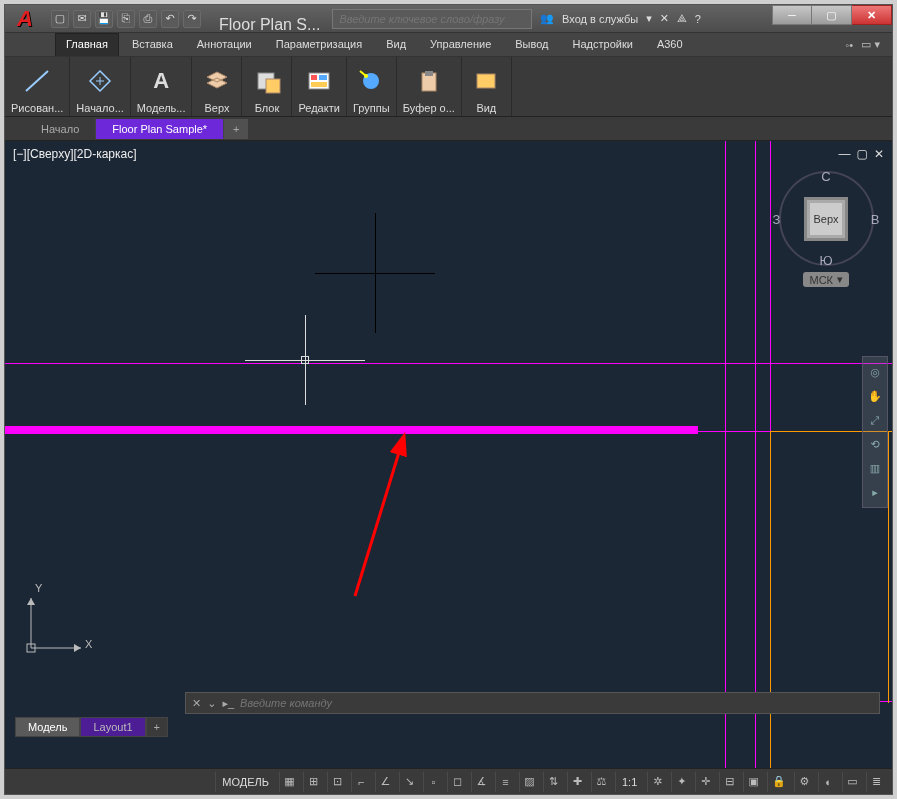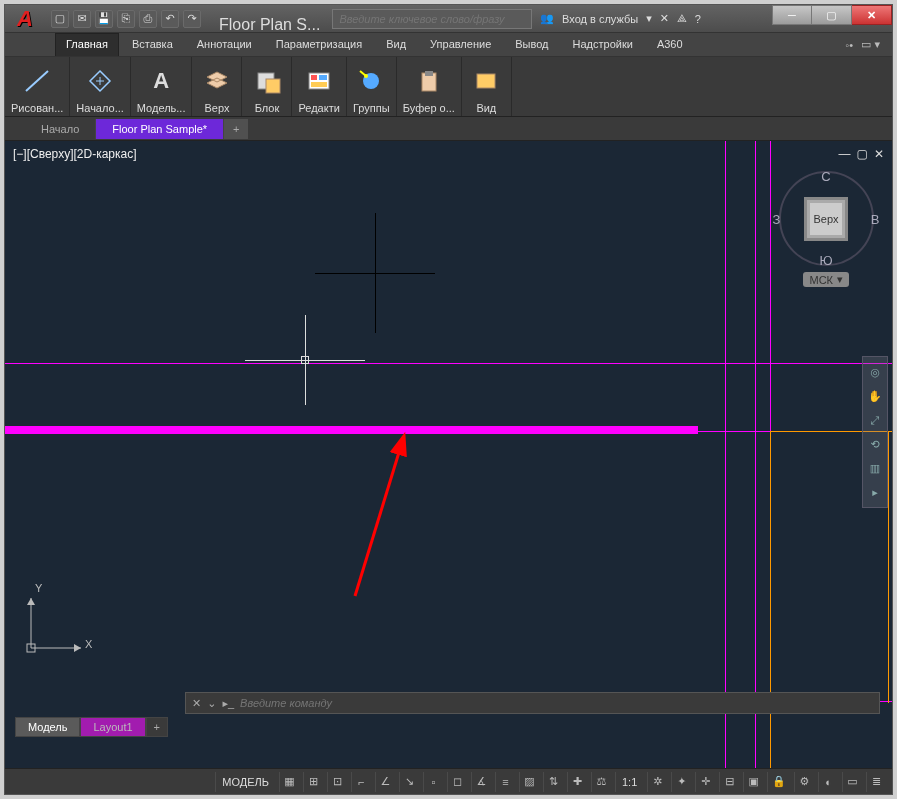--- a/index.html
+++ b/index.html
@@ -89,21 +89,21 @@
 .navbar .nb { width:18px; height:18px; color:#8aa; cursor:pointer; display:flex; align-items:center; justify-content:center; }
 
 
 .cmdline { position:absolute; left:180px; right:12px; bottom:54px; height:22px; background:#3a3a3a; border:1px solid #555; display:flex; align-items:center; gap:6px; padding:0 6px; }
 .cmdline .cmd-icon { color:#aaa; cursor:pointer; }
 .cmdline input { flex:1; background:transparent; border:none; color:#999; font-style:italic; outline:none; }
 
 
 .mltabs { position:absolute; left:10px; bottom:30px; height:22px; display:flex; align-items:center; }
 .mltab { background:#5a5a5a; color:#fff; padding:3px 12px; border:1px solid #444; cursor:pointer; }
-.mltab.inactive { background:#a21caf; color:#bbb; }
+.mltab.inactive { background:#4c1d95; color:#bbb; }
 .mltab-add { width:22px; text-align:center; color:#aaa; cursor:pointer; border:1px solid #444; background:#3a3a3a; padding:3px 0; }
 
 
 .statusbar { height:26px; background:#3a3a3a; display:flex; align-items:center; gap:4px; padding:0 6px; border-top:1px solid #222; }
 .statusbar .spacer { flex:1; }
 .status-btn { height:20px; min-width:20px; padding:0 4px; color:#bbb; border-left:1px solid #4a4a4a; display:flex; align-items:center; justify-content:center; cursor:pointer; }
 .status-btn.lbl { color:#ddd; font-size:11px; padding:0 6px; }
 
 svg { display:block; }
 </style>

